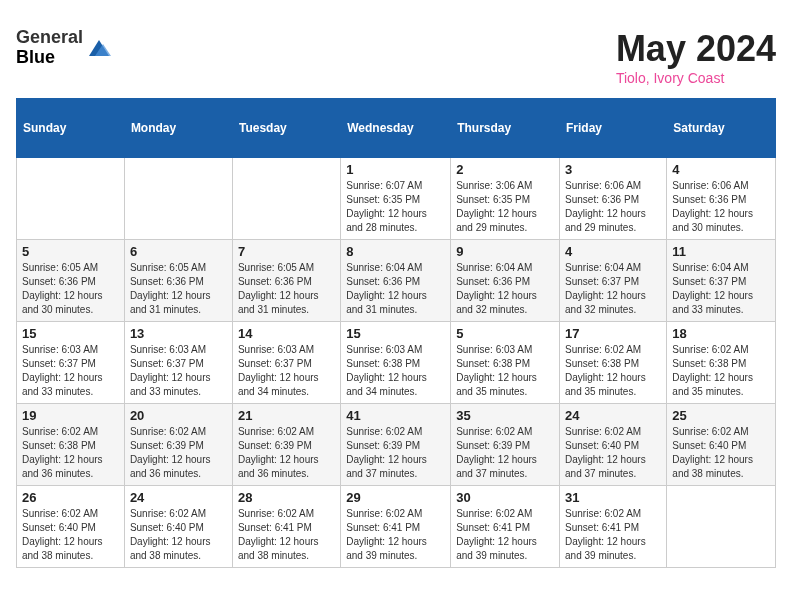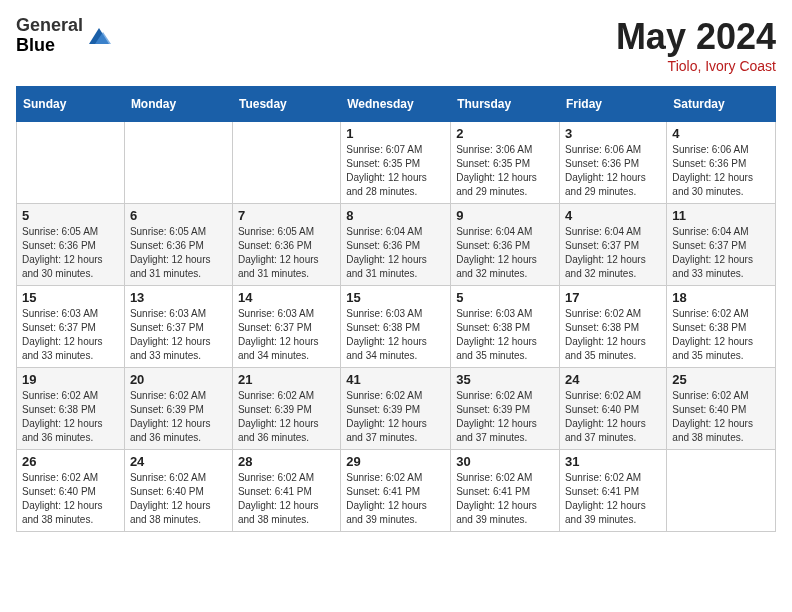--- a/index.html
+++ b/index.html
@@ -8,20 +8,21 @@
       background: #fff;
       width: 792px;
       min-height: 612px;
       padding: 16px;
     }
     .header {
       display: flex;
       justify-content: space-between;
       align-items: flex-start;
       margin-bottom: 12px;
+      margin-top: 12px;
     }
     .logo {
       display: flex;
       align-items: center;
     }
     .logo-text {
       display: flex;
       flex-direction: column;
       line-height: 1.1;
     }
@@ -34,41 +35,41 @@
       font-size: 18px;
       font-weight: bold;
       color: #000000;
     }
     .logo-icon {
       width: 28px;
       height: 28px;
       margin-left: 2px;
     }
     .title-block {
-      text-align: right;
+      text-align: left;
     }
     .month-year {
       font-size: 36px;
       font-weight: bold;
       color: #222;
     }
     .location {
       font-size: 14px;
-      color: #b91c1c;
+      color: #ec4899;
     }
     .calendar {
       width: 100%;
       border-collapse: collapse;
       font-size: 10.5px;
     }
     .calendar th {
       background-color: #1a5fa8;
       color: #fff;
       text-align: left;
-      padding: 10px 6px;
+      padding: 22px 6px;
       font-size: 12px;
       font-weight: bold;
       border: 1px solid #1a5fa8;
     }
     .calendar td {
       vertical-align: top;
       border: 1px solid #ccc;
       padding: 4px 5px;
       width: 113px;
       min-height: 80px;

